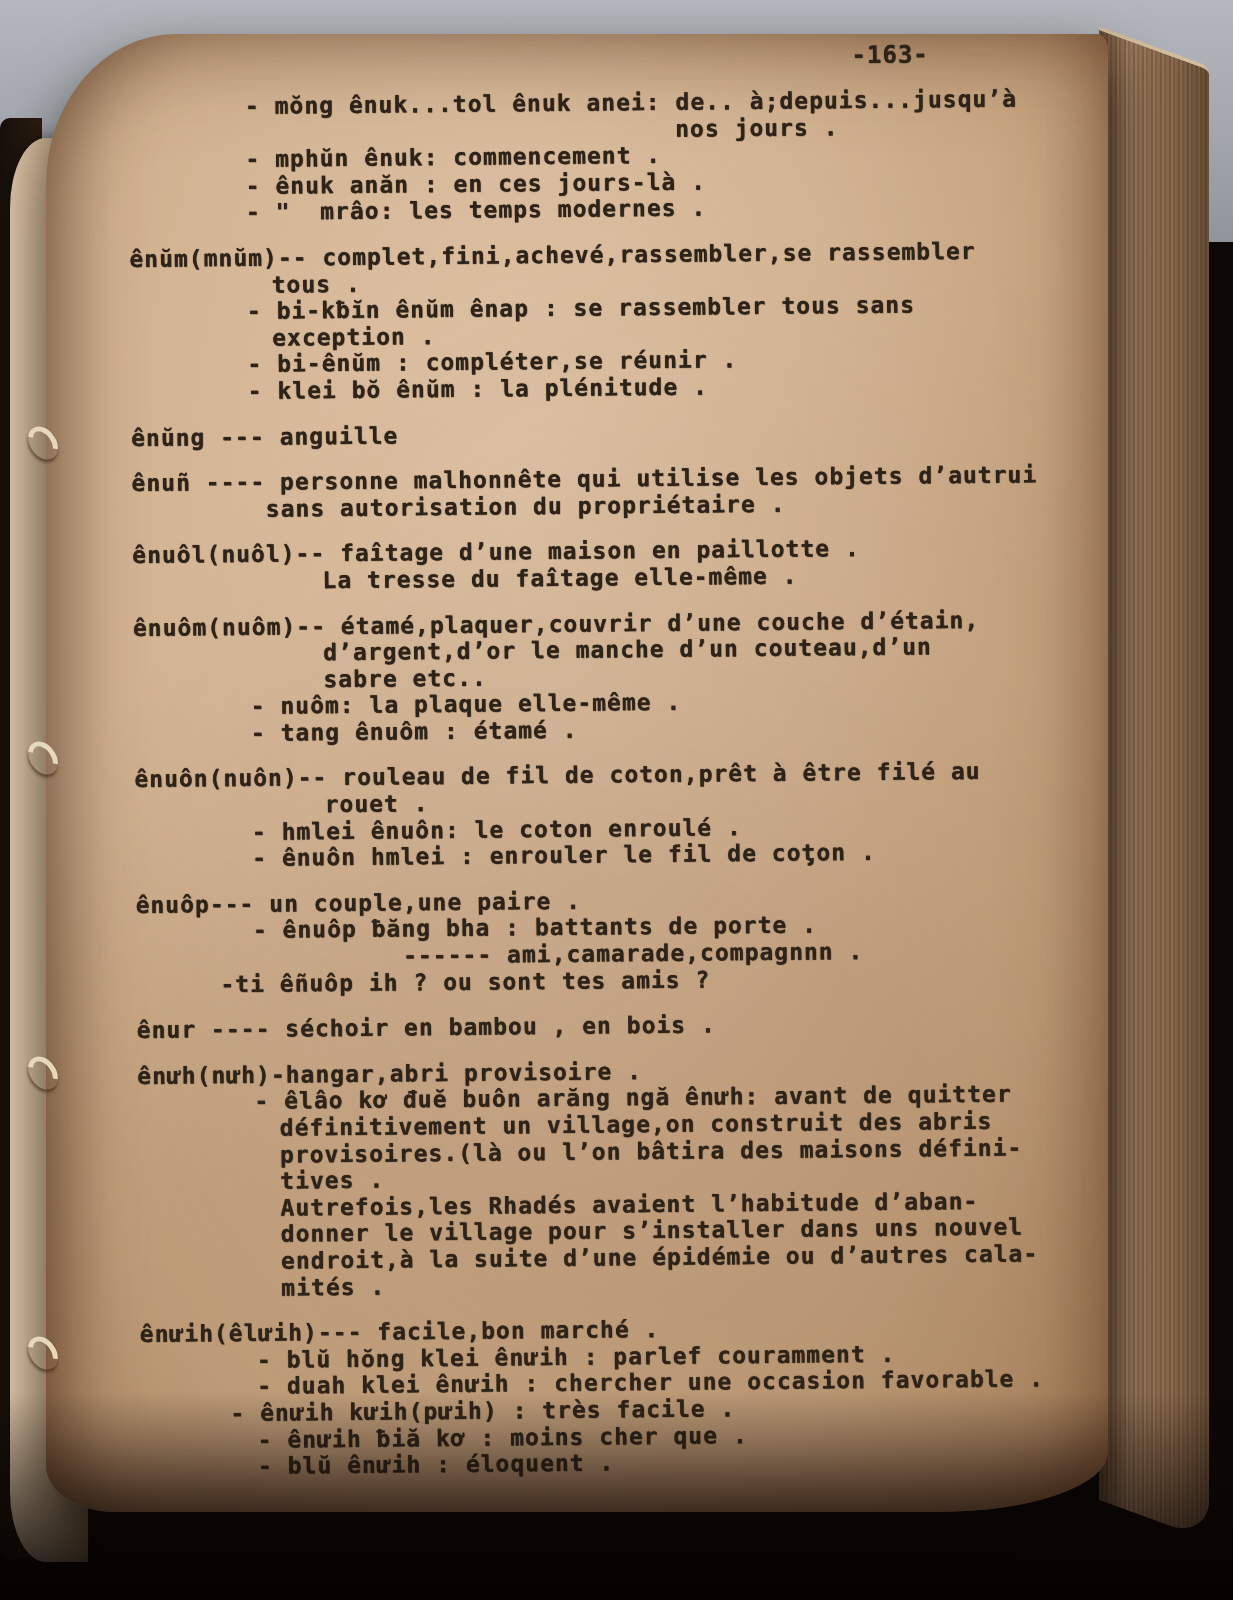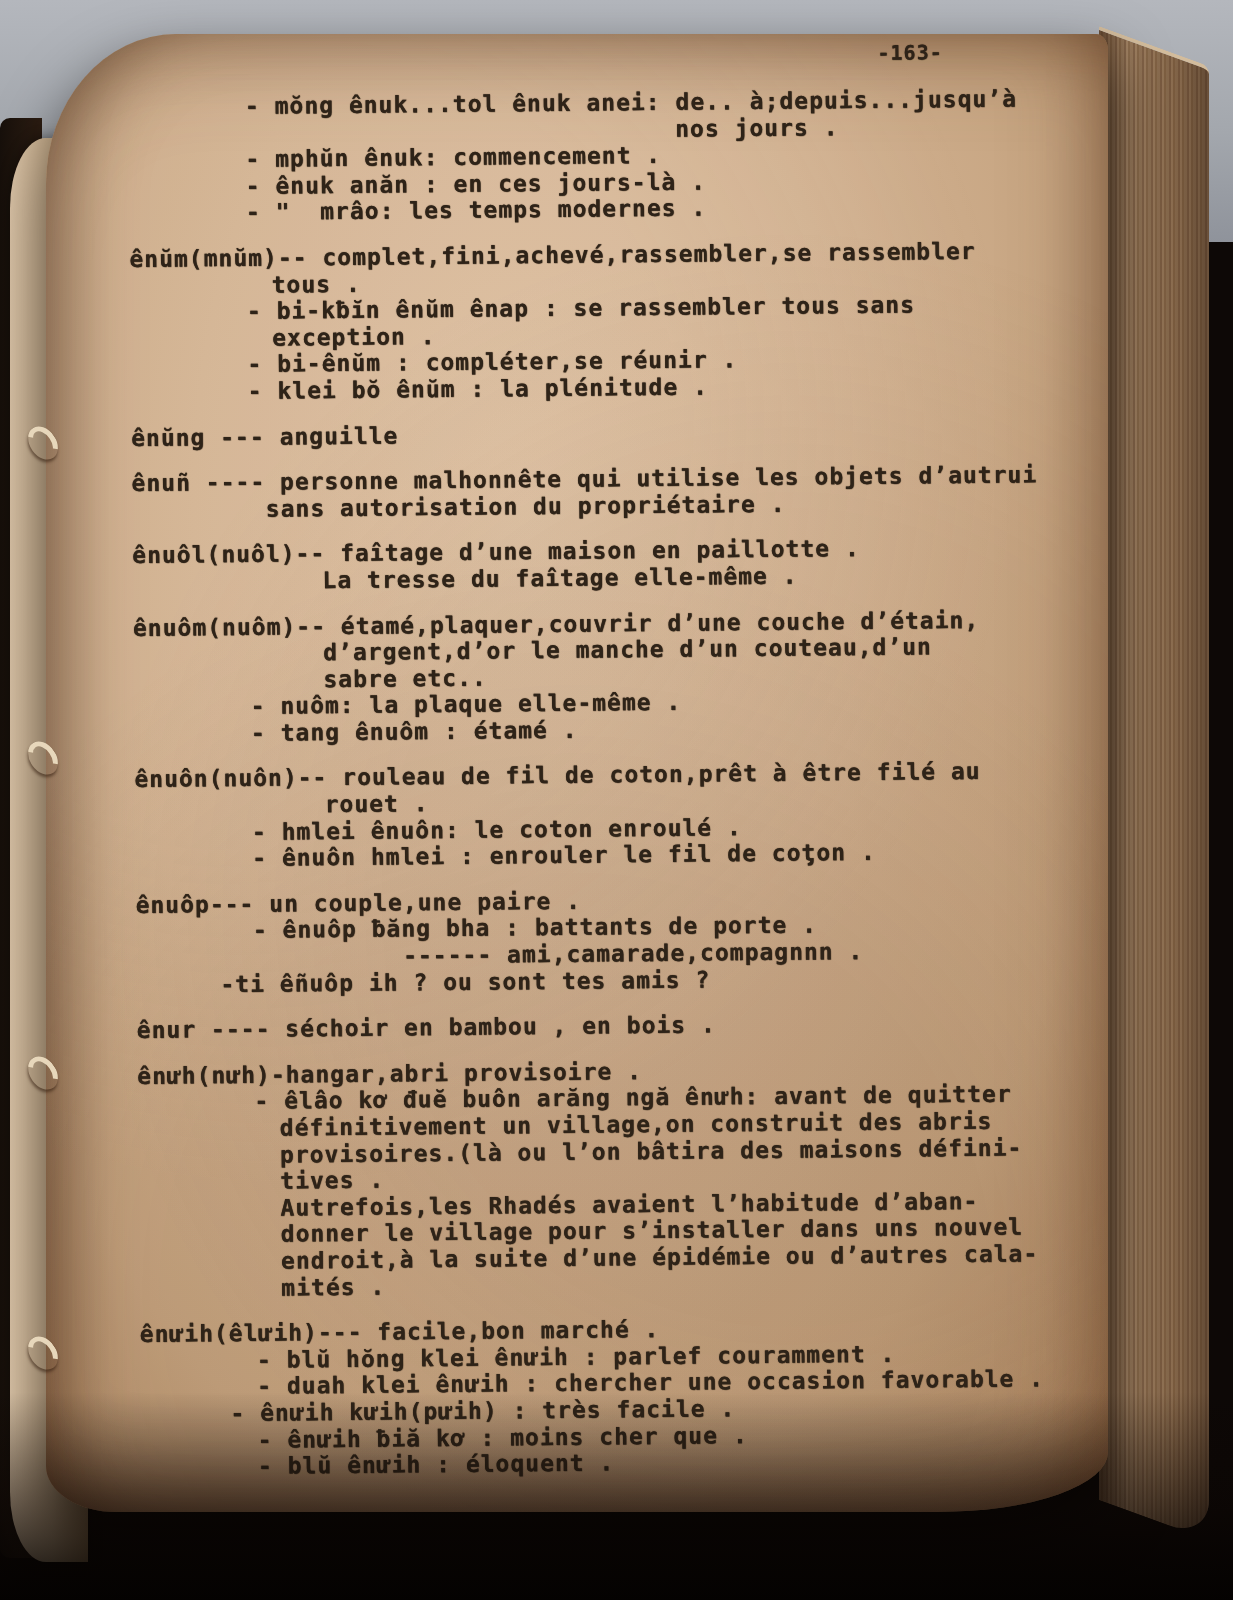--- a/index.html
+++ b/index.html
@@ -75,21 +75,21 @@
   .stitch-3 { top:1055px; }
   .stitch-4 { top:1335px; }
 
   
   .text-layer {
     position:absolute; left:46px; top:34px; width:1062px; height:1478px;
     transform:rotate(-0.55deg); transform-origin:90px 80px;
     color:#2e2318; font-size:23px; font-weight:700; letter-spacing:1px;
     text-shadow:0 0 1px rgba(46,33,20,0.85), 0.5px 0.5px 0 rgba(46,33,20,0.3);
   }
-  .pagenum { position:absolute; left:832px; top:14px; font-size:20px; }
+  .pagenum { position:absolute; left:806px; top:14px; font-size:24px; }
   .content { position:absolute; left:82px; top:60px; width:950px; }
   .line { min-height:26.6px; line-height:26.6px; white-space:pre; }
   .gap   { margin-top:19px; }
   .l-head  { margin-left:0; }
   .l-dash  { margin-left:117px; }
   .l-dash2 { margin-left:90px; }
   .l-cont  { margin-left:142px; }
   .l-cont2 { margin-left:190px; }
   .l-sans  { margin-left:134px; }
   .l-nos   { margin-left:547px; }

